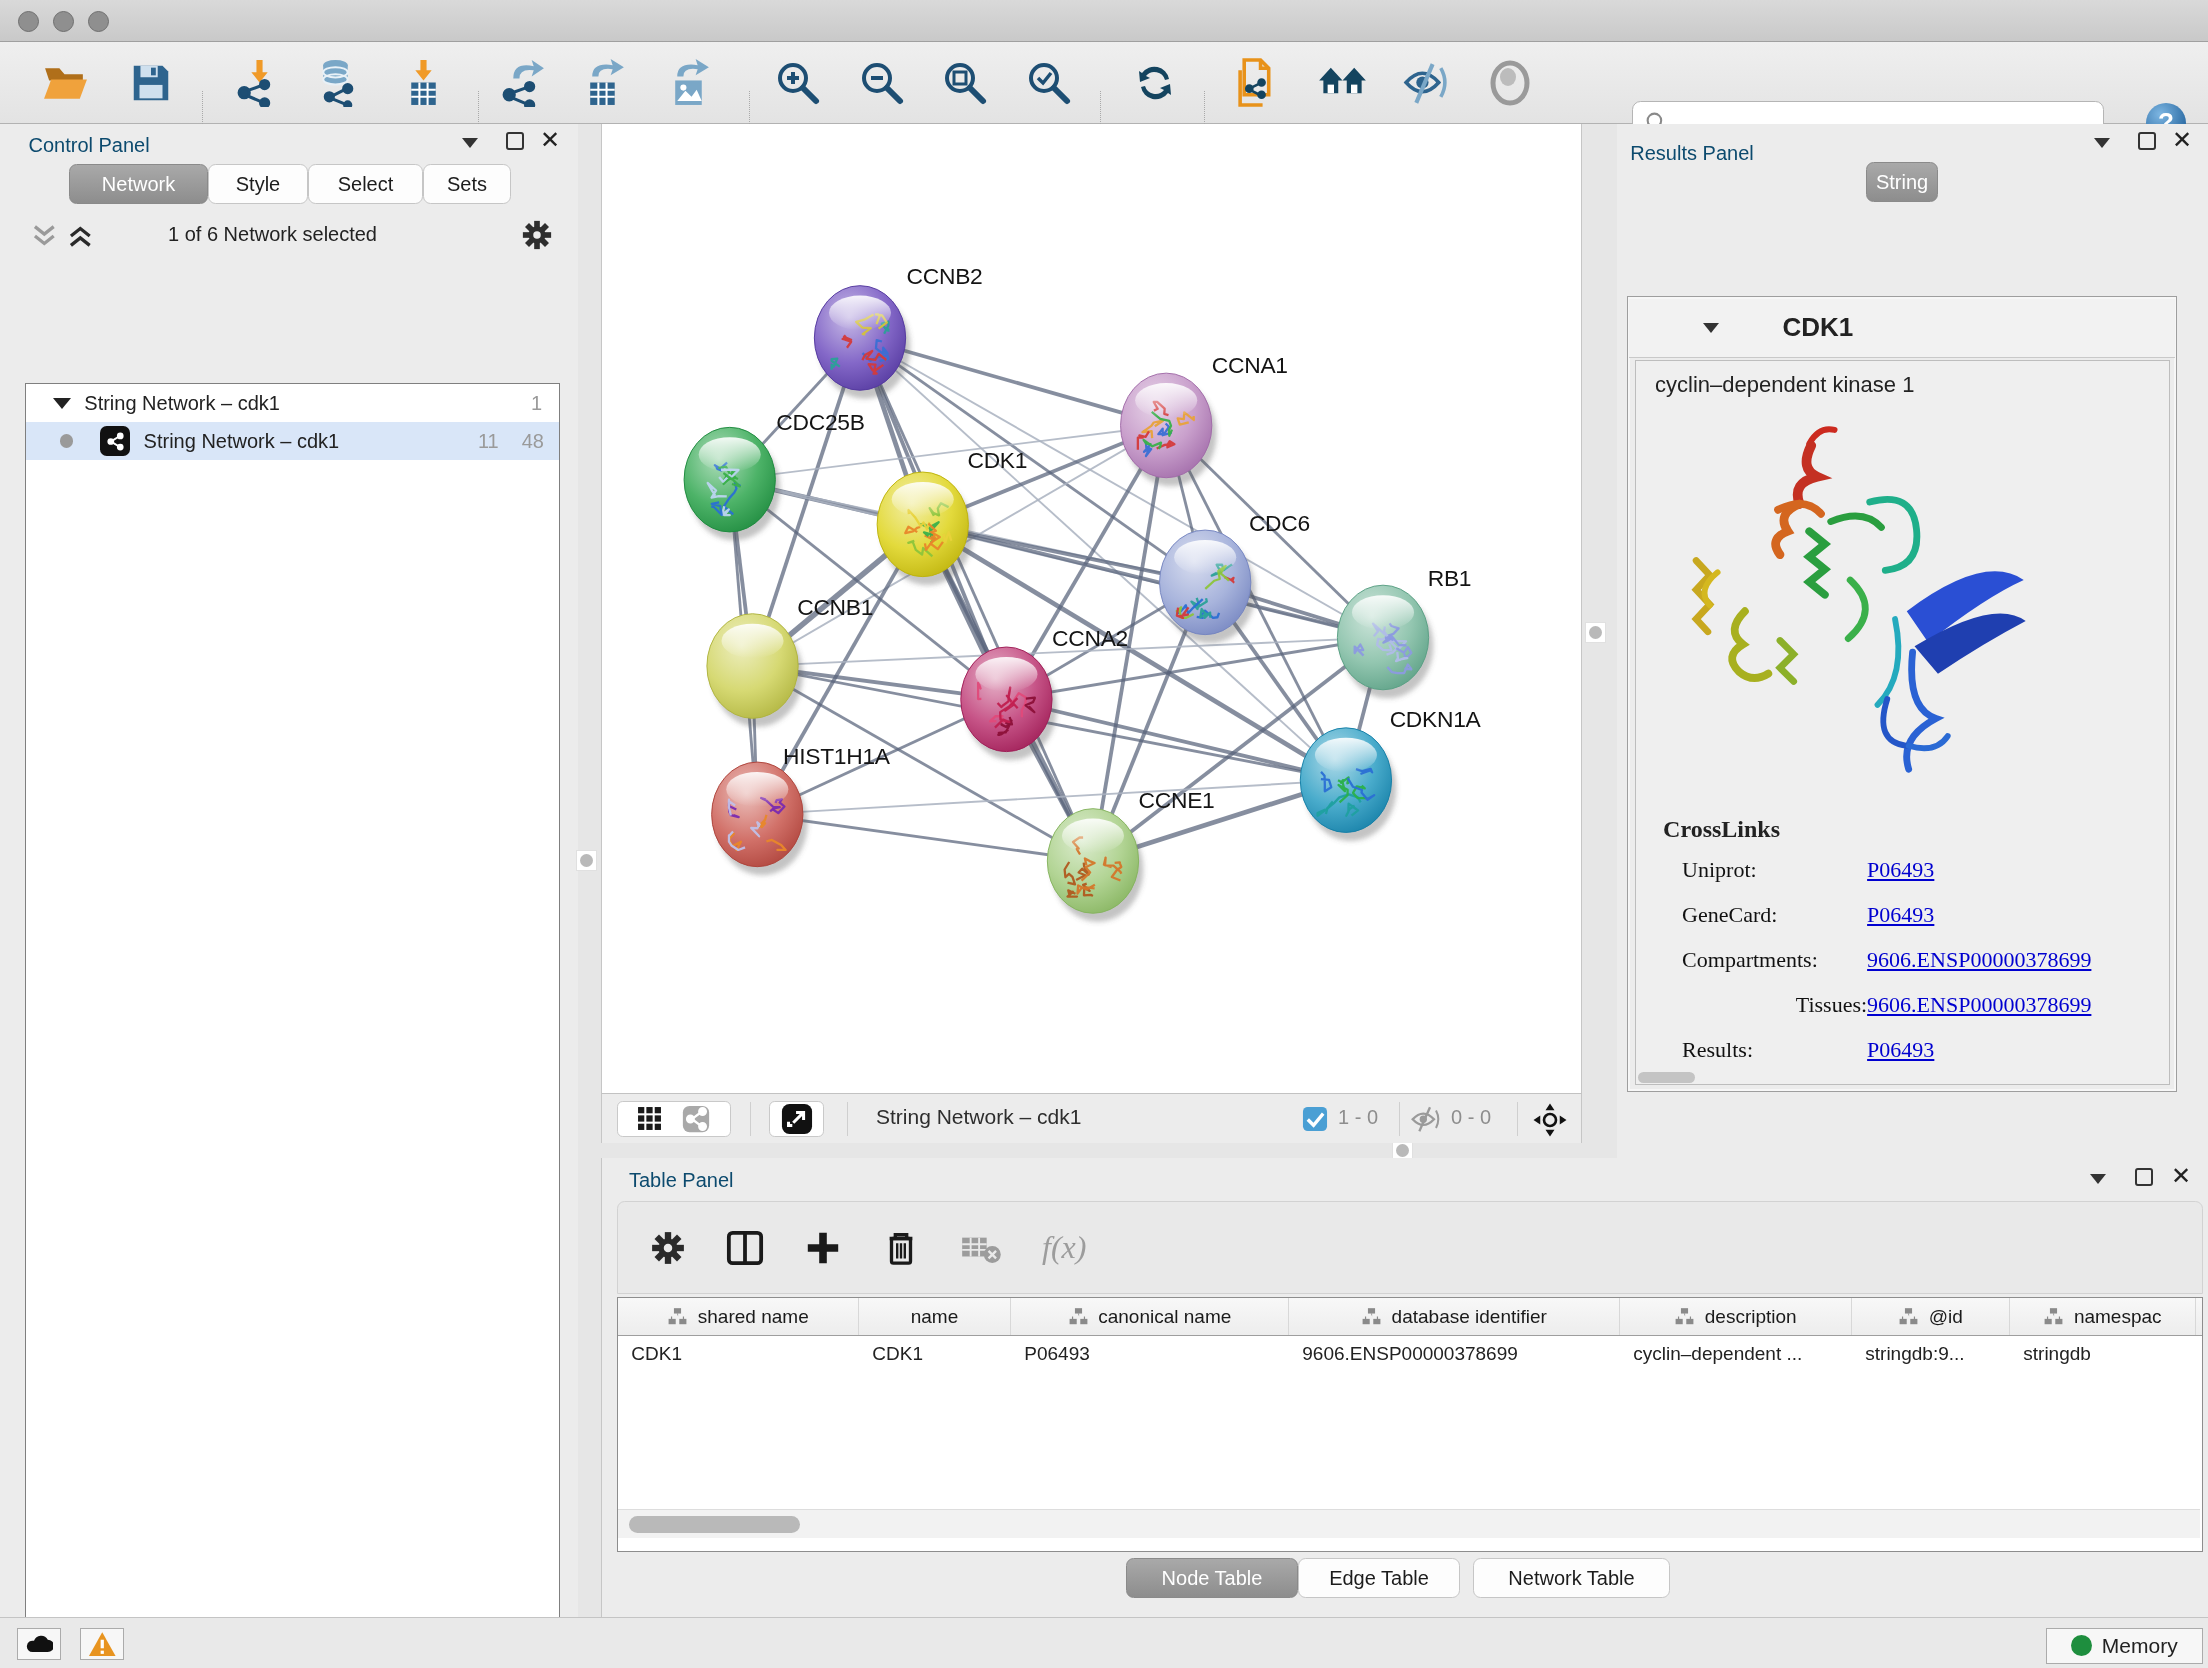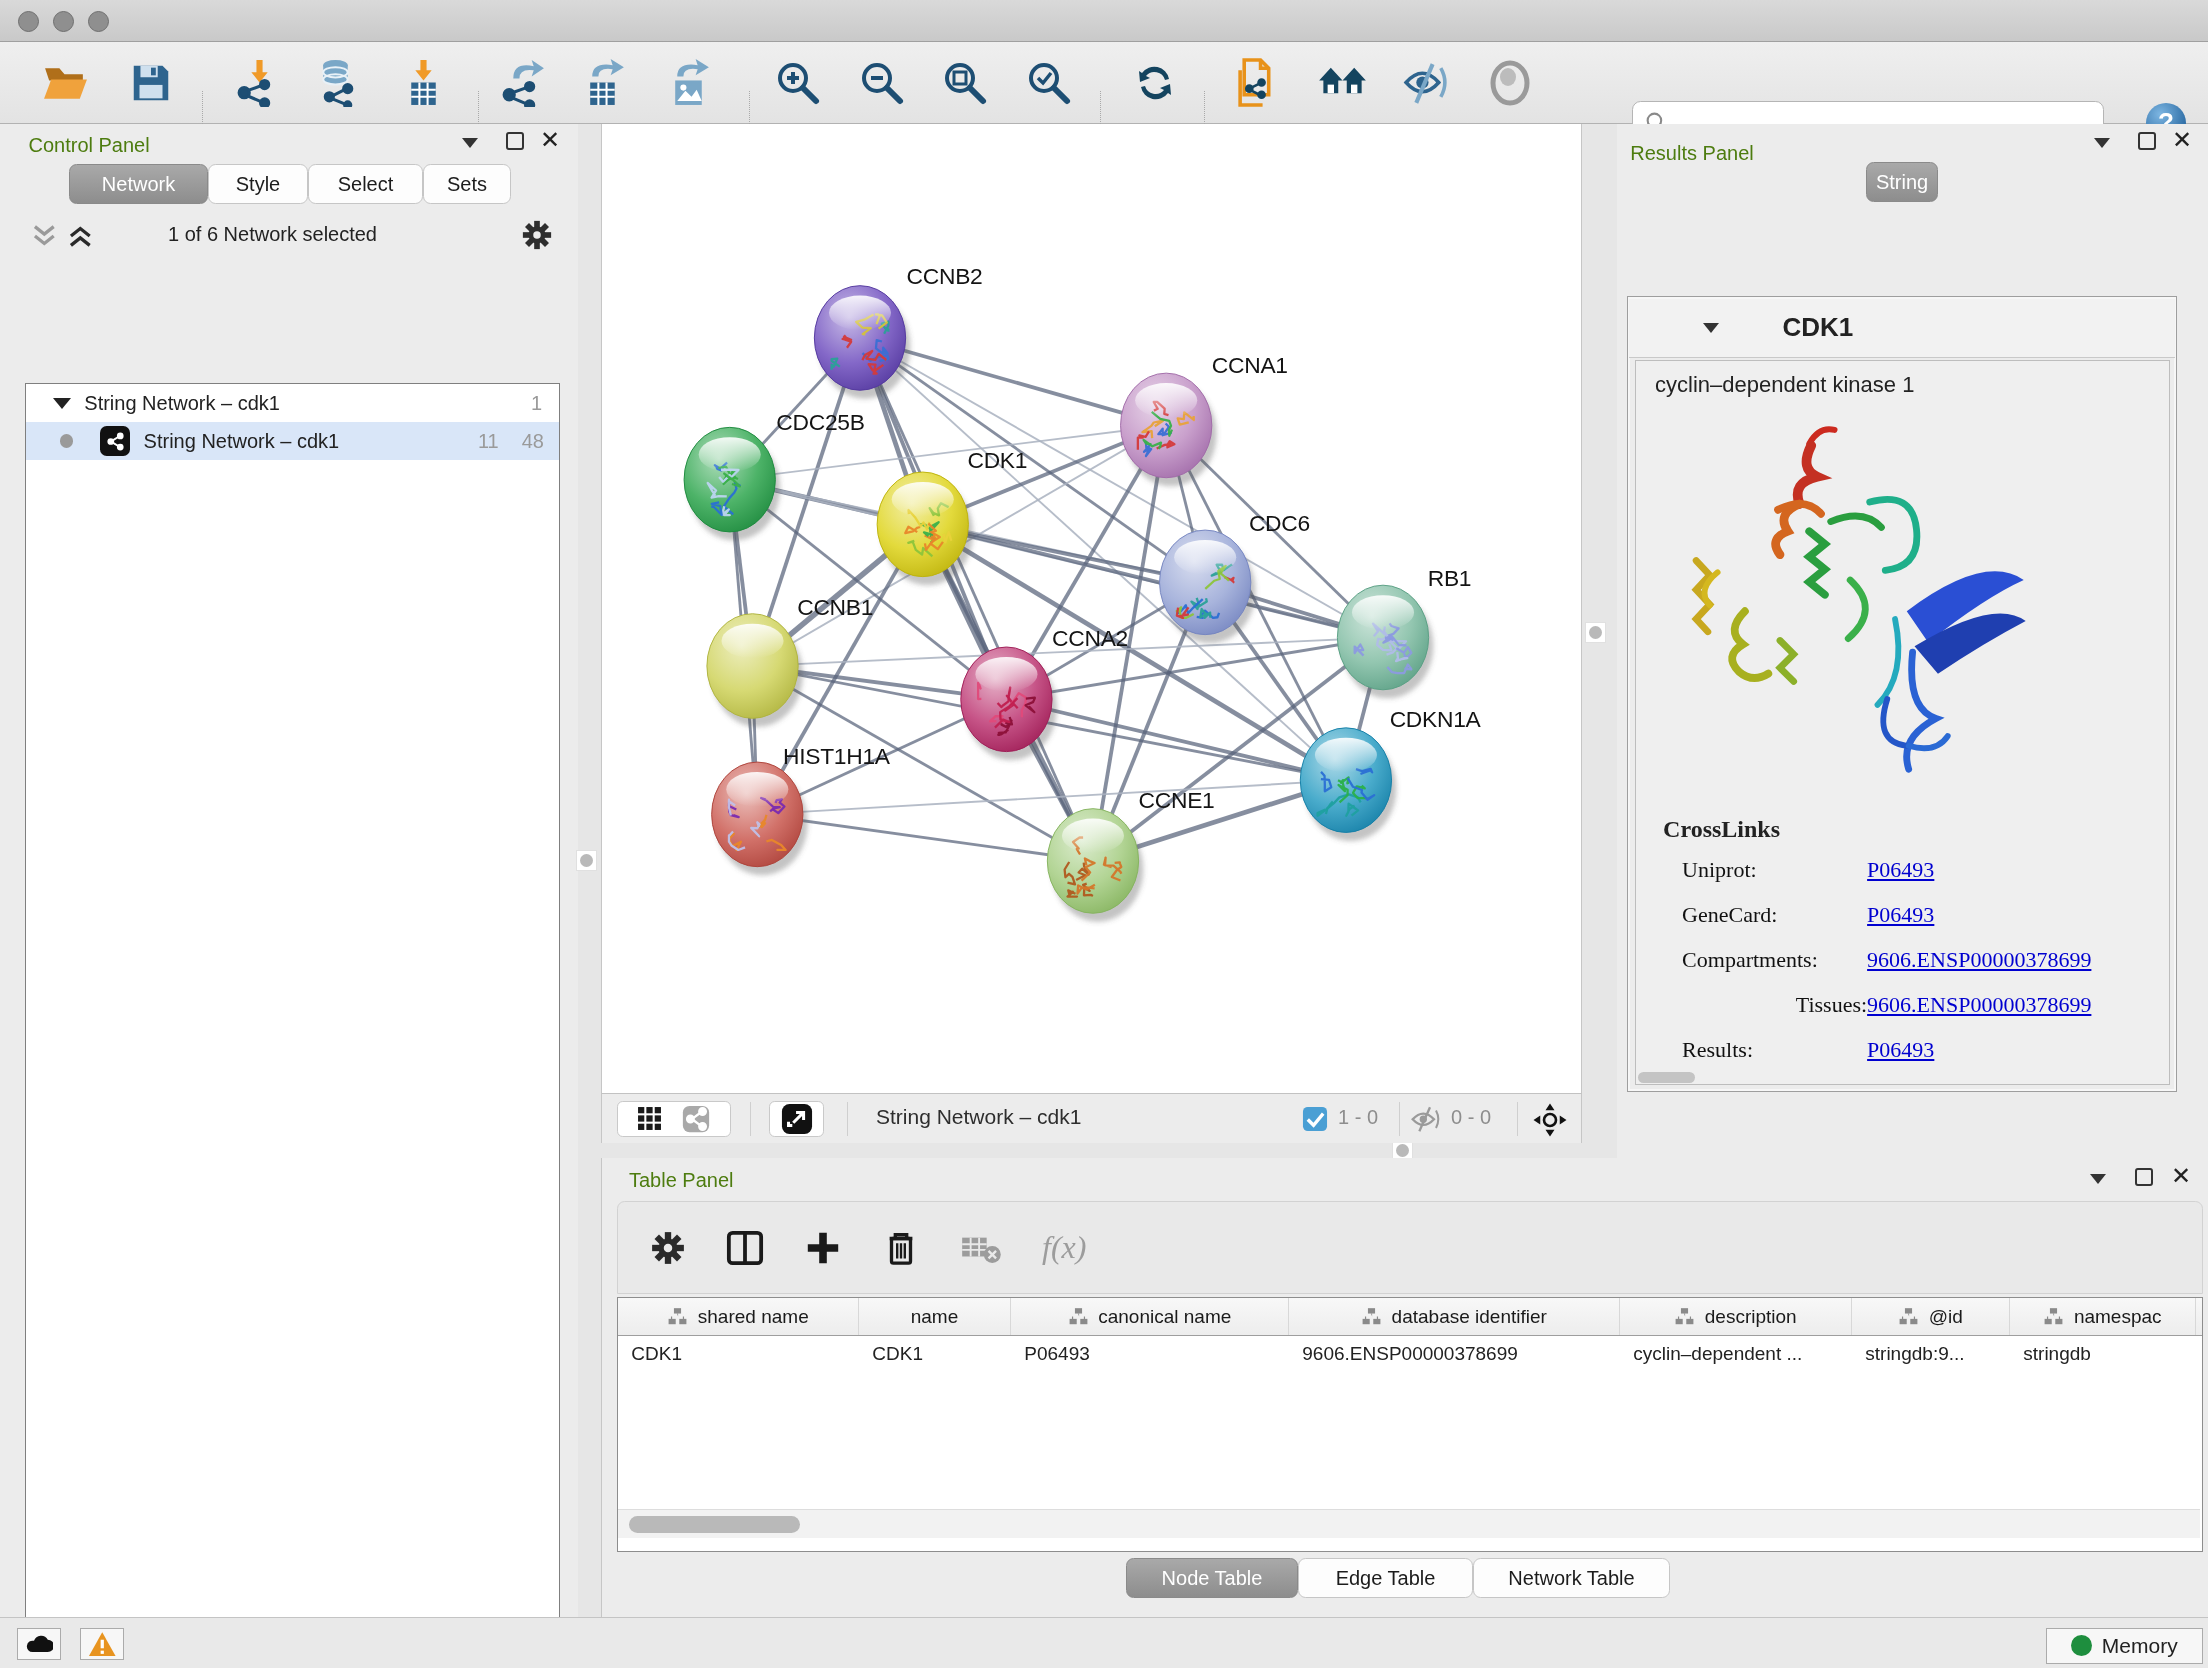--- a/index.html
+++ b/index.html
@@ -11,21 +11,21 @@
   .tlight { width:21px; height:21px; border-radius:50%; background:#8f8f8f; border:1.4px solid #6f6f6f; top:10.5px; }
   .wintitle { width:100%; text-align:center; top:8.6px; font-size:22px; color:#3c3c3c; }
   
   .toolbar { left:0; top:42px; width:2208px; height:82px; background:linear-gradient(#efefef,#e3e3e3); border-bottom:1px solid #b2b2b2; }
   .tbtn { width:55px; height:55px; top:13.3px; display:flex; align-items:center; justify-content:center; }
   .tsep { top:49px; height:59px; width:0; border-left:1.9px dotted #a9a9a9; }
   .searchbox { left:1632px; top:59px; width:472px; height:42px; background:#fff; border:1.4px solid #b5b5b5; border-radius:8.6px; display:flex; align-items:center; padding-left:11.4px; }
   .searchbox input { border:none; outline:none; font-size:19px; width:418px; background:transparent; font-family:inherit; }
   .helpbtn { left:2146px; top:61px; width:40px; height:40px; border-radius:50%; background:radial-gradient(circle at 35% 28%,#7db6e2,#2f6ea6 70%); color:#fff; font-size:26px; font-weight:bold; text-align:center; line-height:39px; }
   
-  .ptitle { font-size:20px; color:#4d7c0f;text-align:center; }
+  .ptitle { font-size:20px; color:#0c4a6e;text-align:center; }
   .collapse-tri { width:0; height:0; border-left:8.6px solid transparent; border-right:8.6px solid transparent; border-top:10.5px solid #333; }
   .floatbox { width:18px; height:18px; border:2.4px solid #333; border-radius:2.9px; }
   .closex { font-size:24px; font-weight:bold; color:#222; line-height:19px; }
   .tab { height:40px; border:1px solid #c6c6c6; background:#fdfdfd; border-radius:7.6px; font-size:20px; display:flex; align-items:center; justify-content:center; padding:0 23px; color:#1c1c1c; }
   .tab.sel { background:linear-gradient(#a9a9a9,#8d8d8d); color:#fff; border-color:#8a8a8a; }
   
   .ctrlpanel { left:0; top:124px; width:578px; height:1493px; background:#ececec; }
   .treebox { left:25px; top:259px; width:535px; height:1307px; background:#fff; border:1.9px solid #7f7f7f; }
   .trow { width:100%; height:38px; display:flex; align-items:center; font-size:20px; }
   .trow .num { color:#9a9a9a; }
@@ -802,21 +802,21 @@
         <div class="td" style="width: 232px;">cyclin–dependent ...</div>
         <div class="td" style="width: 158px;">stringdb:9...</div>
         <div class="td" style="width: 186px;">stringdb</div>
       </div>
     <div class="abs hscroll">
         <div class="abs hthumb"></div>
       </div>
   </div>
 
   <div class="abs tab sel" style="left:524px;top:400px;width:172px;padding:16px">Node Table</div>
-  <div class="abs tab" style="left:696px;top:400px;width:175px;padding:0">Edge Table</div>
+  <div class="abs tab" style="left:696px;top:400px;width:162px;padding:0">Edge Table</div>
   <div class="abs tab" style="left:871px;top:400px;width:197px;padding:0">Network Table</div>
 </div>
 
 <div class="abs statusbar">
   <div class="abs sbtn" style="left:17px;top:9.5px">
     <svg width="28.5" height="21" viewBox="0 0 30 22">
         <path d="M8 20 a6 6 0 1 1 1.5-11.8 A8 8 0 0 1 24 7 a5.5 5.5 0 0 1 0 13z" fill="#111"></path>
       </svg>
   </div>
   <div class="abs sbtn" style="left:80px;top:9.5px">

